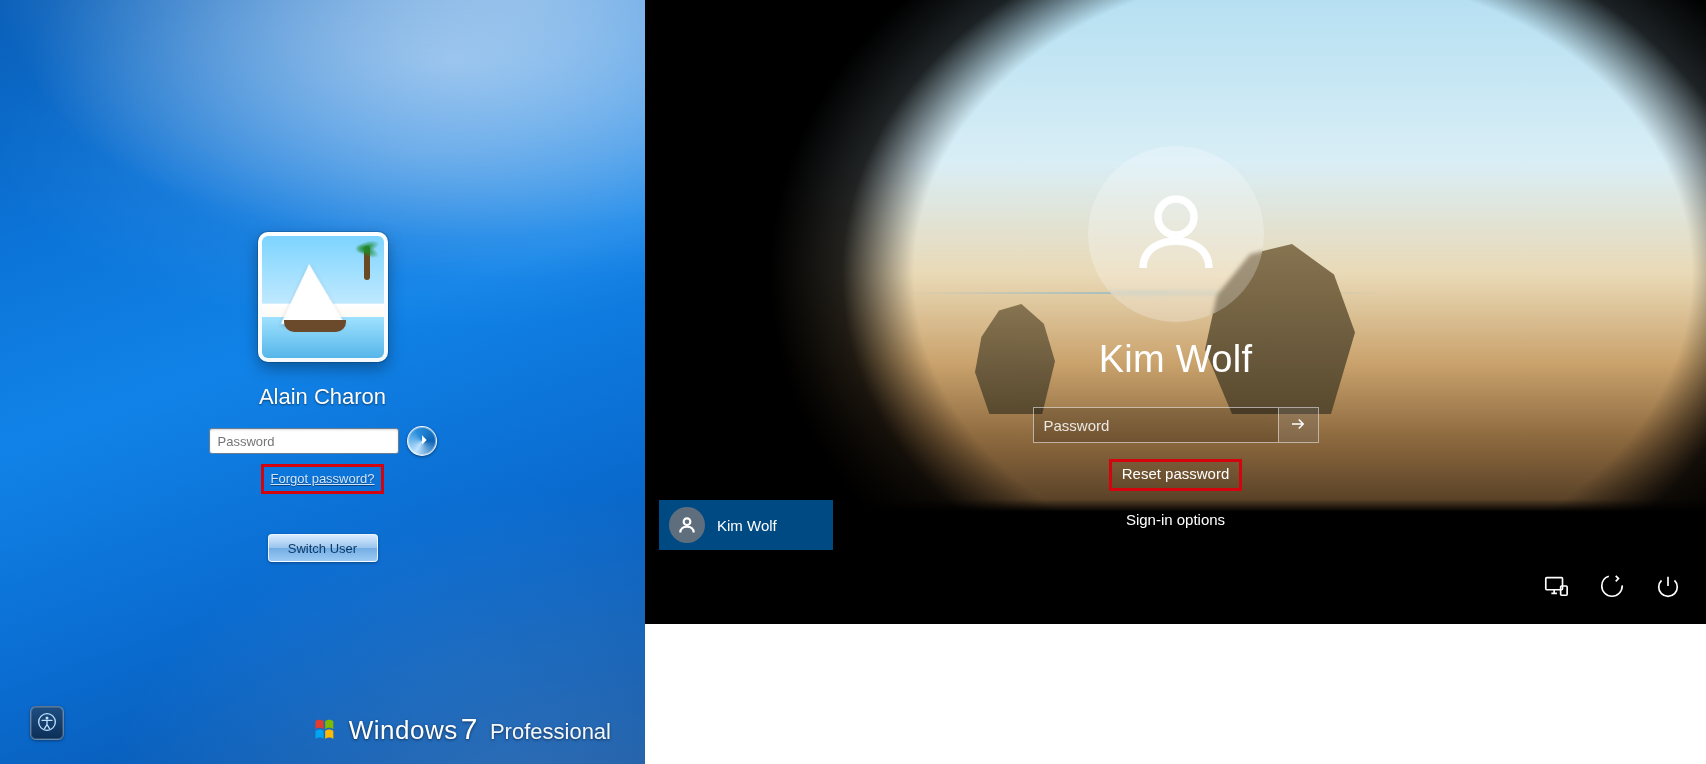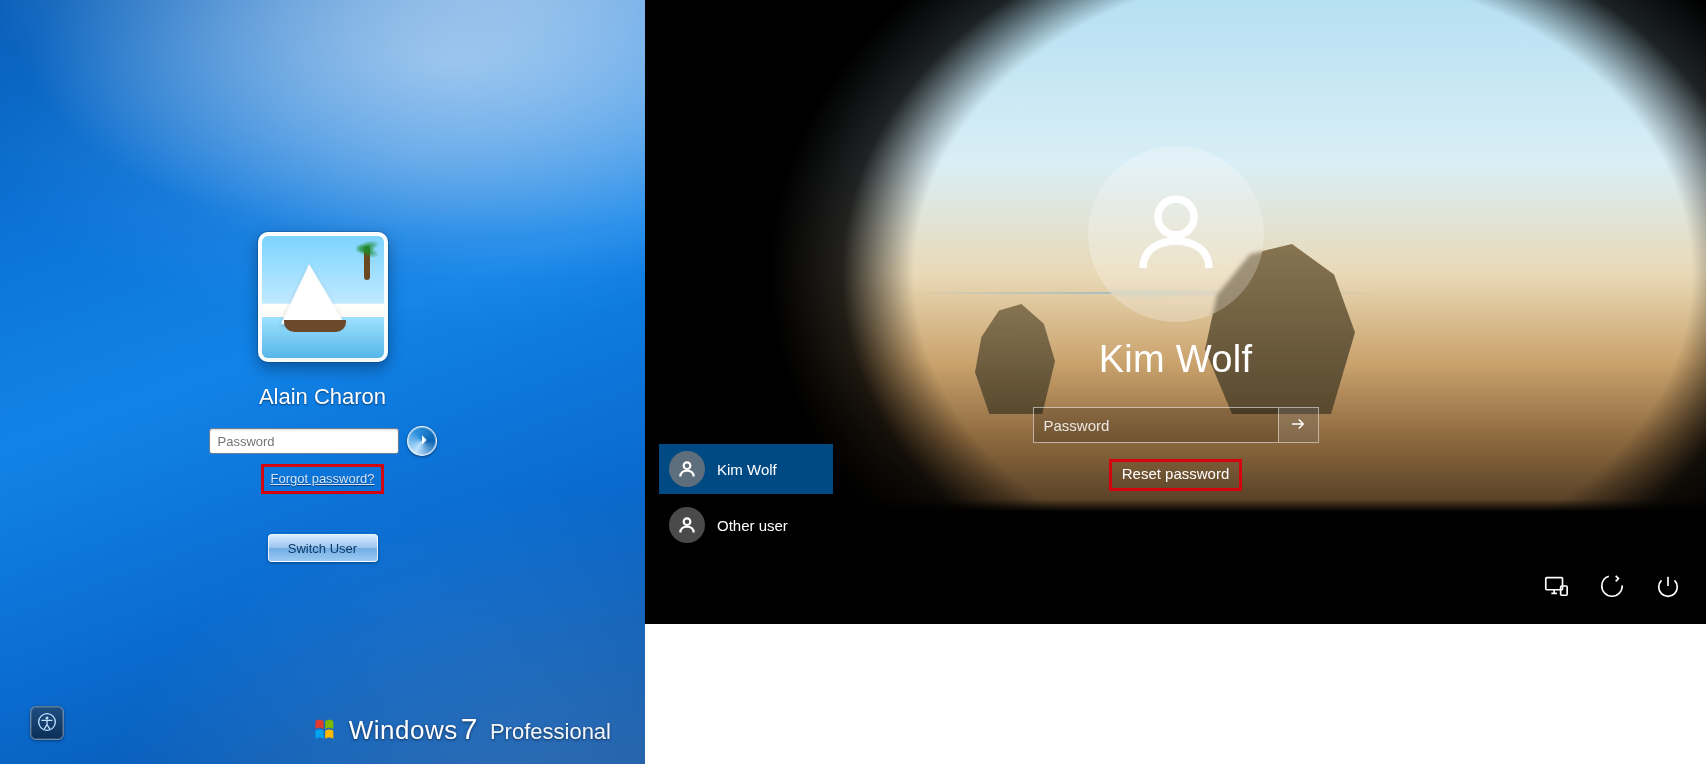--- a/index.html
+++ b/index.html
@@ -284,41 +284,33 @@
               <path d="M4 12h14M13 6l6 6-6 6"></path>
             </svg>
         </span>
       </button>
     </div>
 
     <div class="w10-reset-wrap">
       <a class="w10-reset">Reset password</a>
     </div>
 
+    <div class="w10-signinopt">Sign-in options</div>
   </div>
 
   <div class="w10-users">
     <div class="w10-user selected">
       <span class="mini">
         <svg viewBox="0 0 24 24">
             <circle cx="12" cy="8" r="4"></circle>
             <path d="M4 21c0-4.4 3.6-7 8-7s8 2.6 8 7"></path>
           </svg>
       </span>
       <span class="uname">Kim Wolf</span>
     </div>
-    <div class="w10-user">
-      <span class="mini">
-        <svg viewBox="0 0 24 24">
-            <circle cx="12" cy="8" r="4"></circle>
-            <path d="M4 21c0-4.4 3.6-7 8-7s8 2.6 8 7"></path>
-          </svg>
-      </span>
-      <span class="uname">Other user</span>
-    </div>
   </div>
 
   <div class="w10-tray">
     <span class="ticon">
       <svg viewBox="0 0 28 28">
         <rect x="3" y="5" width="18" height="13" rx="1"></rect>
         <path d="M9 22h6M12 18v4"></path>
         <rect x="19" y="14" width="7" height="10" rx="1"></rect>
       </svg>
     </span>

